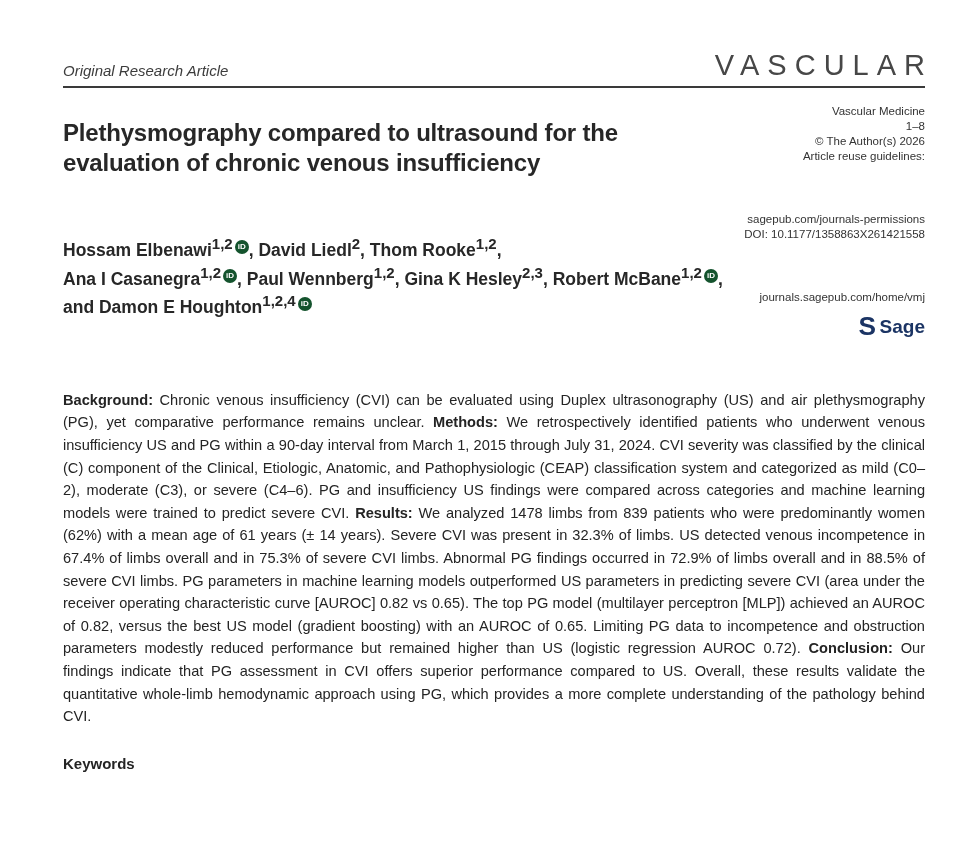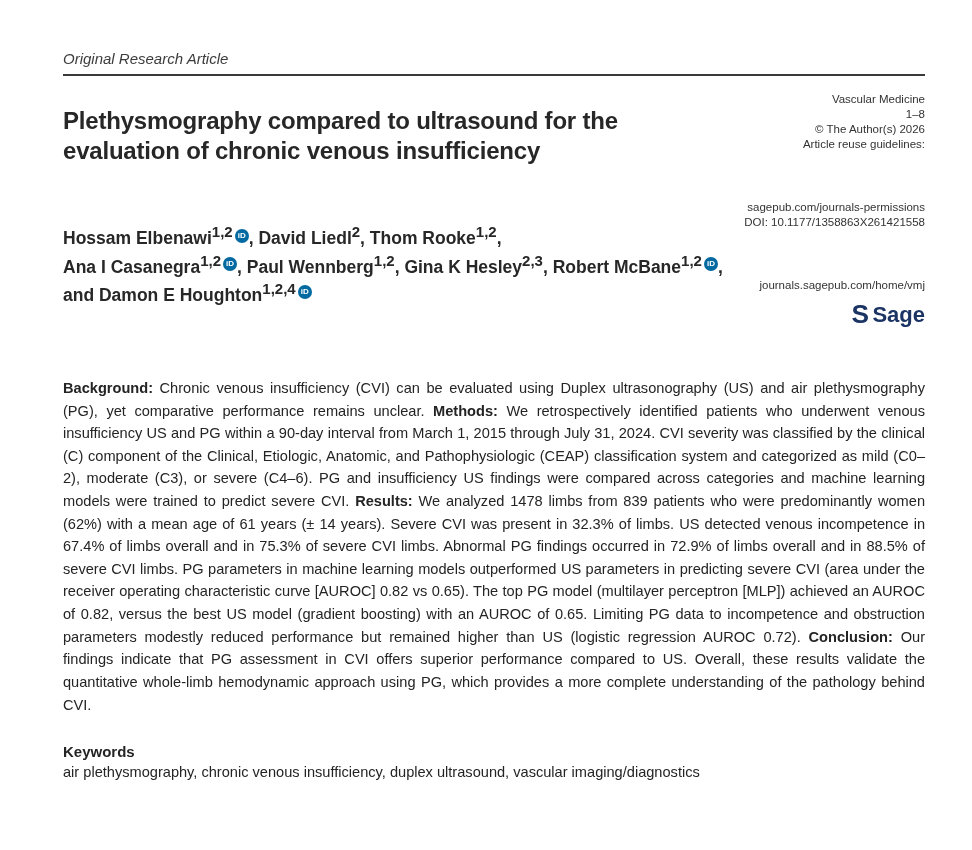--- a/index.html
+++ b/index.html
@@ -54,21 +54,21 @@
     font-weight: bold;
     font-size: 17.5px;
     line-height: 1.62;
     color: #272727;
   }
   .authors sup { font-size: 15px; line-height: 0; }
   .orcid {
     display: inline-block;
     width: 14px; height: 14px;
     border-radius: 50%;
-    background: #0369a1;
+    background: #14532d;
     color: #ffffff;
     font-size: 8px;
     font-weight: bold;
     text-align: center;
     line-height: 14px;
     vertical-align: super;
     margin-left: 2px;
     letter-spacing: 0;
   }
   .right-col {
@@ -82,21 +82,21 @@
   .info-link { color: #333333; text-decoration: none; cursor: pointer; margin-top: 48px; }
   .sage-logo {
     margin-top: 9px;
     color: #1b3464;
     display: flex;
     justify-content: flex-end;
     align-items: center;
     gap: 4px;
   }
   .sage-s { font-size: 25px; font-weight: bold; line-height: 1; transform: scaleX(1.05); }
-  .sage-word { font-size: 22px; font-weight: bold; line-height: 1; text-align: right; }
+  .sage-word { font-size: 19px; font-weight: bold; line-height: 1; text-align: right; }
 
   
   .abstract { margin-top: 50px; }
   .abstract h2 { font-size: 15px; margin: 0 0 3px 0; color: #242424; }
   .abs-text {
     margin: 0;
     text-align: justify;
     font-size: 14.6px;
     line-height: 1.55;
     color: #242424;
@@ -109,20 +109,21 @@
   .keywords p { margin: 0; font-size: 14.6px; color: #242424; }
 </style>
 </head>
 <body>
 
 <div class="page">
 
   <header class="header">
     <div class="article-type">Original Research Article</div>
     <div class="masthead">
+      <div class="masthead-line1">VASCULAR</div>
     </div>
   </header>
 
   <section class="head-row">
     <div class="left-col">
       <h1 class="title">Plethysmography compared to ultrasound for the evaluation of chronic venous insufficiency</h1>
 
       <div class="authors">
         <div class="author-line">
           <span>Hossam Elbenawi</span><sup>1,2</sup><span class="orcid">iD</span><span>, </span>
@@ -155,16 +156,15 @@
       </div>
     </aside>
   </section>
 
   <section class="abstract">
     <p class="abs-text"><span class="bold">Background:</span><span> Chronic venous insufficiency (CVI) can be evaluated using Duplex ultrasonography (US) and air plethysmography (PG), yet comparative performance remains unclear. </span><span class="bold">Methods:</span><span> We retrospectively identified patients who underwent venous insufficiency US and PG within a 90-day interval from March 1, 2015 through July 31, 2024. CVI severity was classified by the clinical (C) component of the Clinical, Etiologic, Anatomic, and Pathophysiologic (CEAP) classification system and categorized as mild (C0–2), moderate (C3), or severe (C4–6). PG and insufficiency US findings were compared across categories and machine learning models were trained to predict severe CVI. </span><span class="bold">Results:</span><span> We analyzed 1478 limbs from 839 patients who were predominantly women (62%) with a mean age of 61 years (± 14 years). Severe CVI was present in 32.3% of limbs. US detected venous incompetence in 67.4% of limbs overall and in 75.3% of severe CVI limbs. Abnormal PG findings occurred in 72.9% of limbs overall and in 88.5% of severe CVI limbs. PG parameters in machine learning models outperformed US parameters in predicting severe CVI (area under the receiver operating characteristic curve [AUROC] 0.82 vs 0.65). The top PG model (multilayer perceptron [MLP]) achieved an AUROC of 0.82, versus the best US model (gradient boosting) with an AUROC of 0.65. Limiting PG data to incompetence and obstruction parameters modestly reduced performance but remained higher than US (logistic regression AUROC 0.72). </span><span class="bold">Conclusion:</span><span> Our findings indicate that PG assessment in CVI offers superior performance compared to US. Overall, these results validate the quantitative whole-limb hemodynamic approach using PG, which provides a more complete understanding of the pathology behind CVI.</span></p>
   </section>
 
   <section class="keywords">
     <h2>Keywords</h2>
-    <p>air plethysmography, chronic venous insufficiency, duplex ultrasound, vascular imaging/diagnostics</p>
   </section>
 
 </div>
 
 </body></html>

